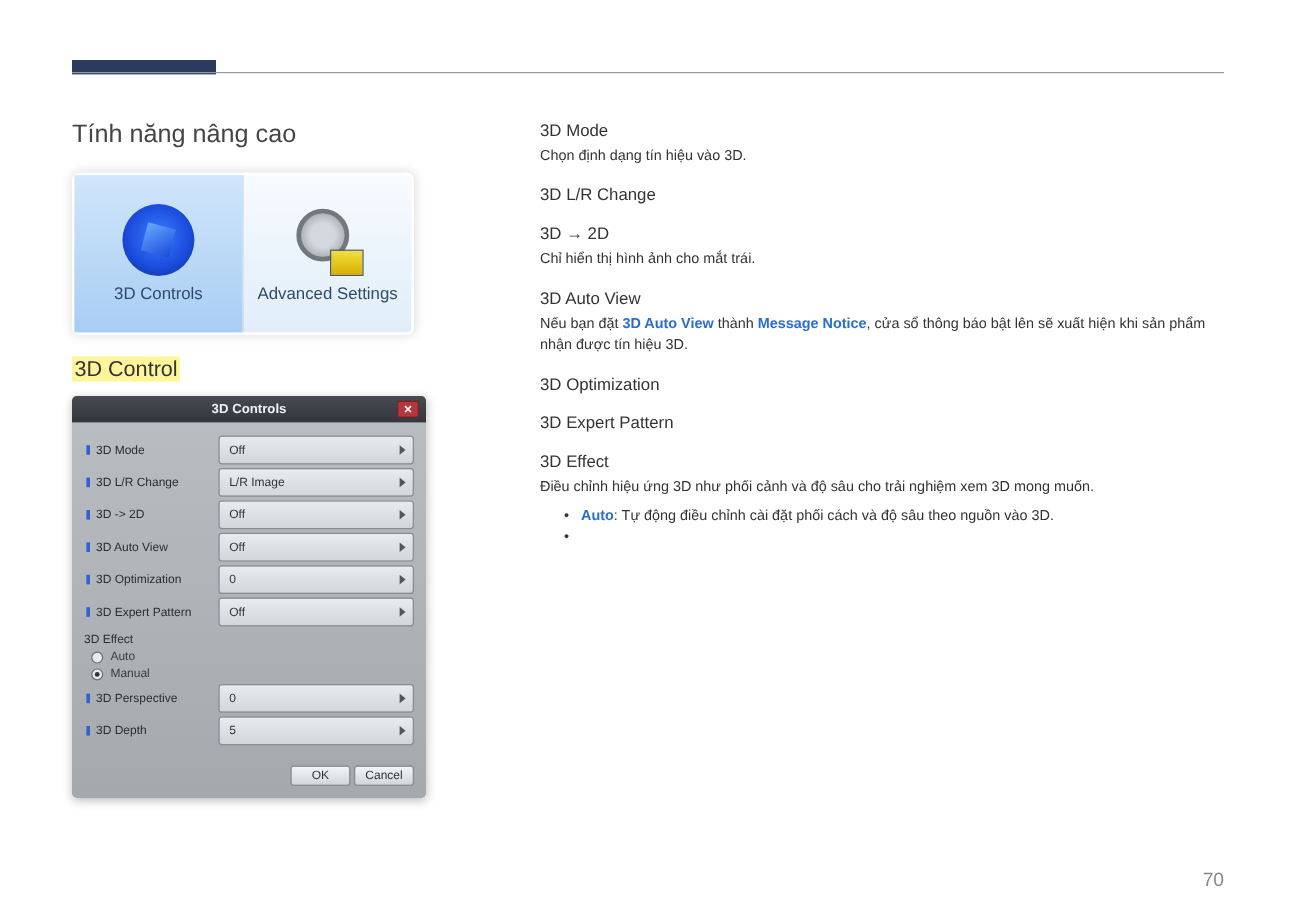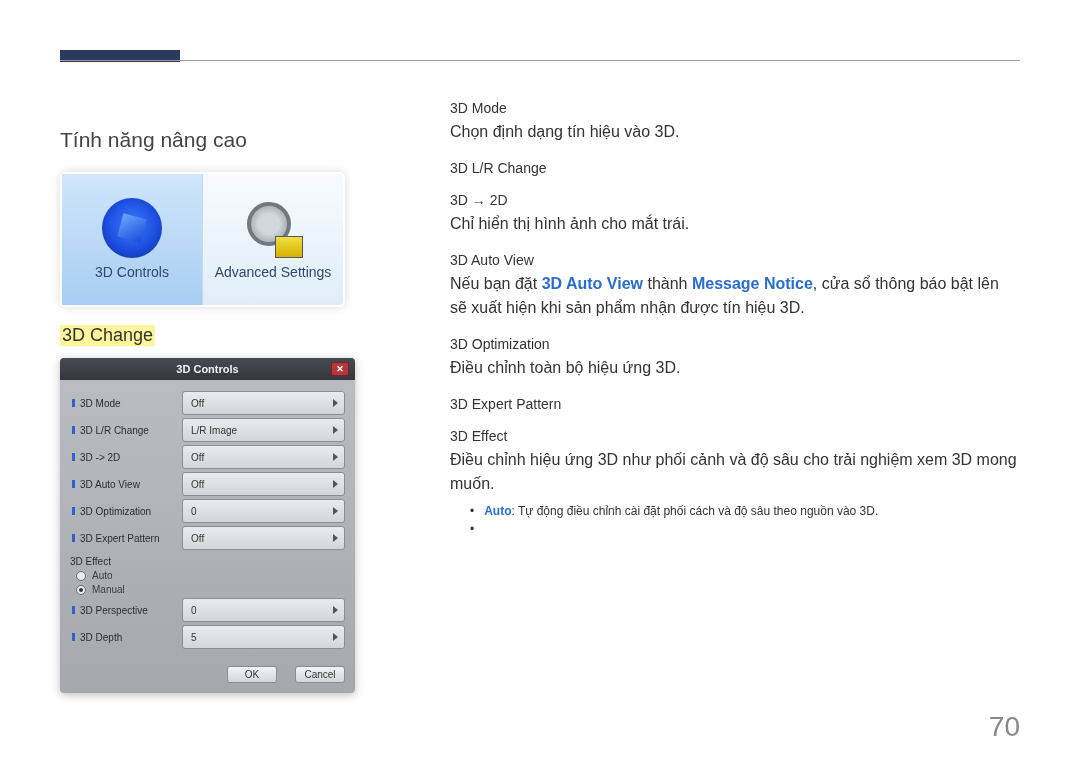--- a/index.html
+++ b/index.html
@@ -31,21 +31,20 @@
       position: absolute;
       left: 60px;
       top: 100px;
       width: 310px;
     }
     .section-title {
       font-size: 21px;
       font-weight: normal;
       color: #444;
       margin-bottom: 20px;
-      margin-top: 28px;
     }
     .feature-image {
       width: 285px;
       height: 135px;
       background: linear-gradient(#f7fbff,#e0edf8);
       border: 2px solid #fff;
       border-radius: 6px;
       box-shadow: 0 0 10px rgba(0,0,0,0.15);
       display: flex;
       margin-bottom: 18px;
@@ -209,21 +208,21 @@
       content: "";
       position: absolute;
       left: 2px; top: 2px;
       width: 4px; height: 4px;
       background: #333;
       border-radius: 50%;
     }
     .dialog-footer {
       display: flex;
       justify-content: flex-end;
-      gap: 18px;
+      gap: 3px;
       padding: 8px 10px 10px;
     }
     .dlg-btn {
       min-width: 50px;
       padding: 2px 8px;
       font-size: 10px;
       text-align: center;
       border-radius: 3px;
       border: 1px solid #8a8e93;
       background: linear-gradient(#f1f4f8,#d2d6db);
@@ -236,21 +235,21 @@
       right: 60px;
     }
     .opt-heading {
       font-size: 14px;
       color: #333;
       margin-top: 16px;
       margin-bottom: 4px;
     }
     .opt-heading:first-child { margin-top: 0; }
     .opt-desc {
-      font-size: 16px;
+      font-size: 12px;
       color: #333;
       line-height: 1.5;
     }
     .blue-bold {
       color: #2a6dd1;
       font-weight: bold;
     }
     .bullet-list {
       margin-top: 8px;
       margin-left: 20px;
@@ -260,21 +259,21 @@
       align-items: flex-start;
       font-size: 12px;
       color: #333;
       margin: 4px 0;
     }
     .bullet-dot { margin-right: 10px; }
     .page-number {
       position: absolute;
       right: 60px;
       bottom: 20px;
-      font-size: 28px;
+      font-size: 16px;
       color: #888;
     }
   </style>
 </head>
 <body>
 
 <div class="page-header-thick"></div>
 <div class="page-header-rule"></div>
 
 <div class="left-col">
@@ -287,21 +286,21 @@
     </div>
     <div class="feature-item">
       <div class="feature-icon-gear">
         <div class="gear-circle"></div>
         <div class="gear-pic"></div>
       </div>
       <div class="feature-label">Advanced Settings</div>
     </div>
   </div>
 
-  <div class="highlighted-heading">3D Change</div>
+  <div class="highlighted-heading">3D Control</div>
 
   <div class="dialog">
     <div class="dialog-titlebar">
       <span>3D Controls</span>
       <div class="dialog-close"><span>✕</span></div>
     </div>
     <div class="dialog-body">
       <div class="dl-row">
         <div class="dl-label">
             <span class="dl-tick"></span>
@@ -409,21 +408,20 @@
 
   <div class="opt-heading">3D → 2D</div>
   <div class="opt-desc">Chỉ hiển thị hình ảnh cho mắt trái.</div>
 
   <div class="opt-heading">3D Auto View</div>
   <div class="opt-desc">
     <span>Nếu bạn đặt </span><span class="blue-bold">3D Auto View</span><span> thành </span><span class="blue-bold">Message Notice</span><span>, cửa sổ thông báo bật lên sẽ xuất hiện khi sản phẩm nhận được tín hiệu 3D.</span>
   </div>
 
   <div class="opt-heading">3D Optimization</div>
-  <div class="opt-desc">Điều chỉnh toàn bộ hiệu ứng 3D.</div>
 
   <div class="opt-heading">3D Expert Pattern</div>
 
   <div class="opt-heading">3D Effect</div>
   <div class="opt-desc">Điều chỉnh hiệu ứng 3D như phối cảnh và độ sâu cho trải nghiệm xem 3D mong muốn.</div>
   <div class="bullet-list">
     <div class="bullet-row">
       <span class="bullet-dot">•</span>
       <span><span class="blue-bold">Auto</span><span>: Tự động điều chỉnh cài đặt phối cách và độ sâu theo nguồn vào 3D.</span></span>
     </div>

